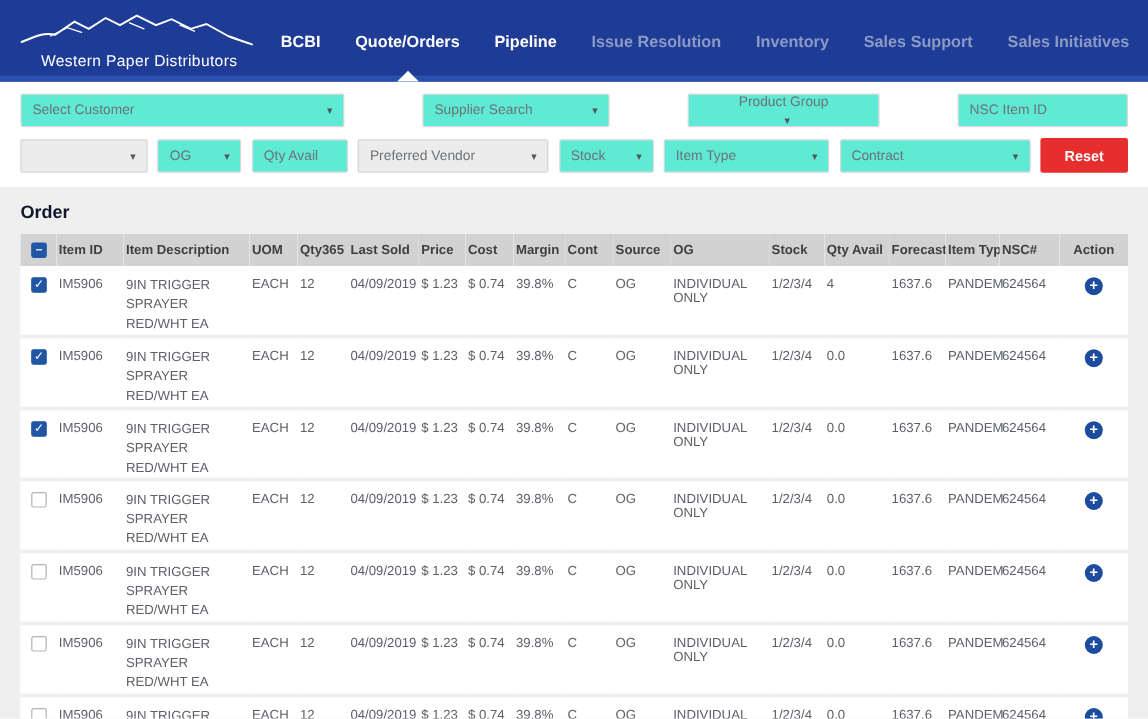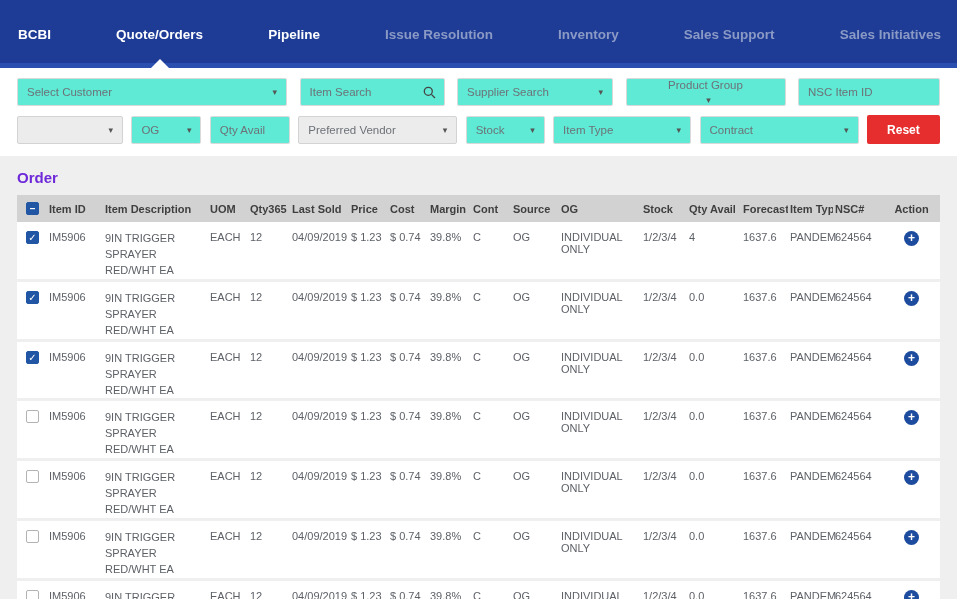--- a/index.html
+++ b/index.html
@@ -32,21 +32,21 @@
   .inputwrap { padding:0; cursor:text; }
   .inputwrap input { width:100%; height:100%; border:0; outline:none; background:transparent; padding:0 24px 0 9px;
            font-family:"Liberation Sans", sans-serif; font-size:11.5px; color:#555; }
   .inputwrap input::placeholder { color:#6d7278; opacity:1; }
   .searchicon { position:absolute; right:8px; top:7px; }
   .reset-btn { height:29px; background:#e62e2e; color:#ffffff; border:0; border-radius:2px;
            font-family:"Liberation Sans", sans-serif; font-size:12px; font-weight:700; cursor:pointer; }
 
   
   .content { padding:0 17px; }
-  .section-title { color:#6d28d9; font-size:15px; font-weight:700; margin:13px 0 9px 0; }
+  .section-title { color:#0f172a; font-size:15px; font-weight:700; margin:13px 0 9px 0; }
 
   table { border-collapse:collapse; table-layout:fixed; width:923px; background:#ffffff; }
   thead th { background:#d2d2d2; color:#3f3f3f; font-size:11px; font-weight:700; text-align:left;
              height:27px; padding:0 2px; white-space:nowrap; overflow:hidden; }
   tbody td { background:#ffffff; color:#5d6167; font-size:11px; vertical-align:top;
              padding:9px 2px 0 2px; border-bottom:3px solid #f0eff0; height:43px; }
   tbody tr:last-child td { border-bottom:1px solid #e3e3e3; }
   td.col-description, th.col-description { padding-right:8px; }
   .desc { line-height:1.45; }
   th.col-cb, td.col-cb { padding-left:9px; }
@@ -58,44 +58,43 @@
   .cb.indet { line-height:11px; font-weight:700; }
   .plus { display:inline-block; width:15px; height:15px; border-radius:50%; background:#1d4b9e; color:#ffffff;
           font-size:12px; line-height:14px; font-weight:700; text-align:center; cursor:pointer; }
 </style>
 </head>
 <body>
 
 <div class="canvas">
 
   <header>
+    <div class="logo">
+      <svg width="196" height="30" viewBox="0 0 196 30">
+        <path d="M2 25 C14 20 20 17 30 19 L46 8 L58 14 L72 5 L84 11 L98 3 L114 11 L127 6 L143 14 L156 10 L174 20 C182 23 188 25 194 27" fill="none" stroke="#ffffff" stroke-width="1.6" stroke-linecap="round"></path>
+        <path d="M26 20 L40 13 L52 17 M92 9 L104 14 M134 11 L146 16" fill="none" stroke="#ffffff" stroke-width="1.1" stroke-linecap="round"></path>
+      </svg>
+      <div class="logo-text">Western Paper Distributors</div>
+    </div>
     <nav id="main-nav">
         <div class="nav-item">BCBI</div>
         <div class="nav-item active">Quote/Orders</div>
         <div class="nav-item">Pipeline</div>
         <div class="nav-item muted">Issue Resolution</div>
         <div class="nav-item muted">Inventory</div>
         <div class="nav-item muted">Sales Support</div>
         <div class="nav-item muted">Sales Initiatives</div>
       </nav>
   </header>
 
   <section class="filters">
     <div class="filter-row" id="filter-row1">
         <div class="field select" style="width: 270px;">
           <span class="flabel">Select Customer</span>
           <span class="caret">▾</span>
-        </div>
-        <div class="field inputwrap" style="width: 145px;">
-          <input placeholder="Item Search" style="">
-          <span class="searchicon">
-               <svg width="13" height="13" viewBox="0 0 13 13">
-                 <circle cx="5.3" cy="5.3" r="4" fill="none" stroke="#444" stroke-width="1.3"></circle>
-                 <line x1="8.4" y1="8.4" x2="12" y2="12" stroke="#444" stroke-width="1.3"></line>
-               </svg></span>
         </div>
         <div class="field select" style="width: 156px;">
           <span class="flabel">Supplier Search</span>
           <span class="caret">▾</span>
         </div>
         <div class="field select" style="width: 160px; flex-direction: column;">
           <span class="flabel">Product Group</span>
           <span class="caret">▾</span>
         </div>
         <div class="field inputwrap" style="width: 142px;">

